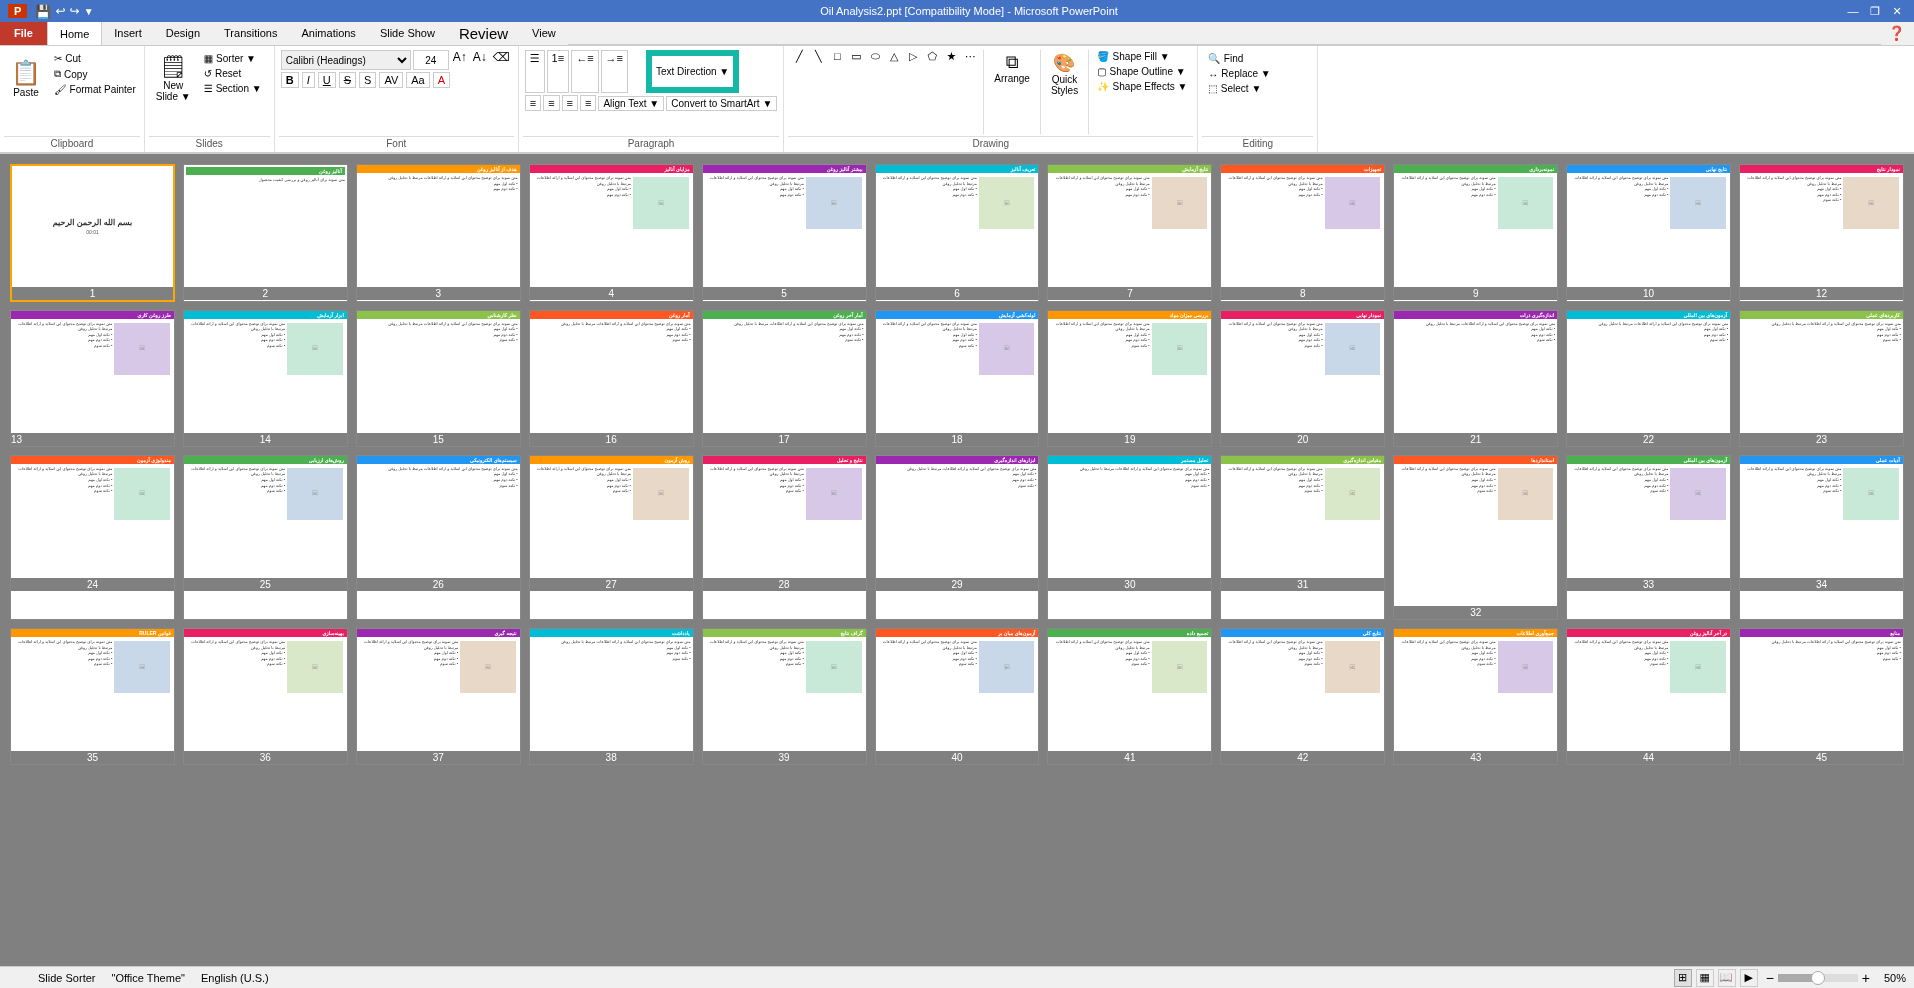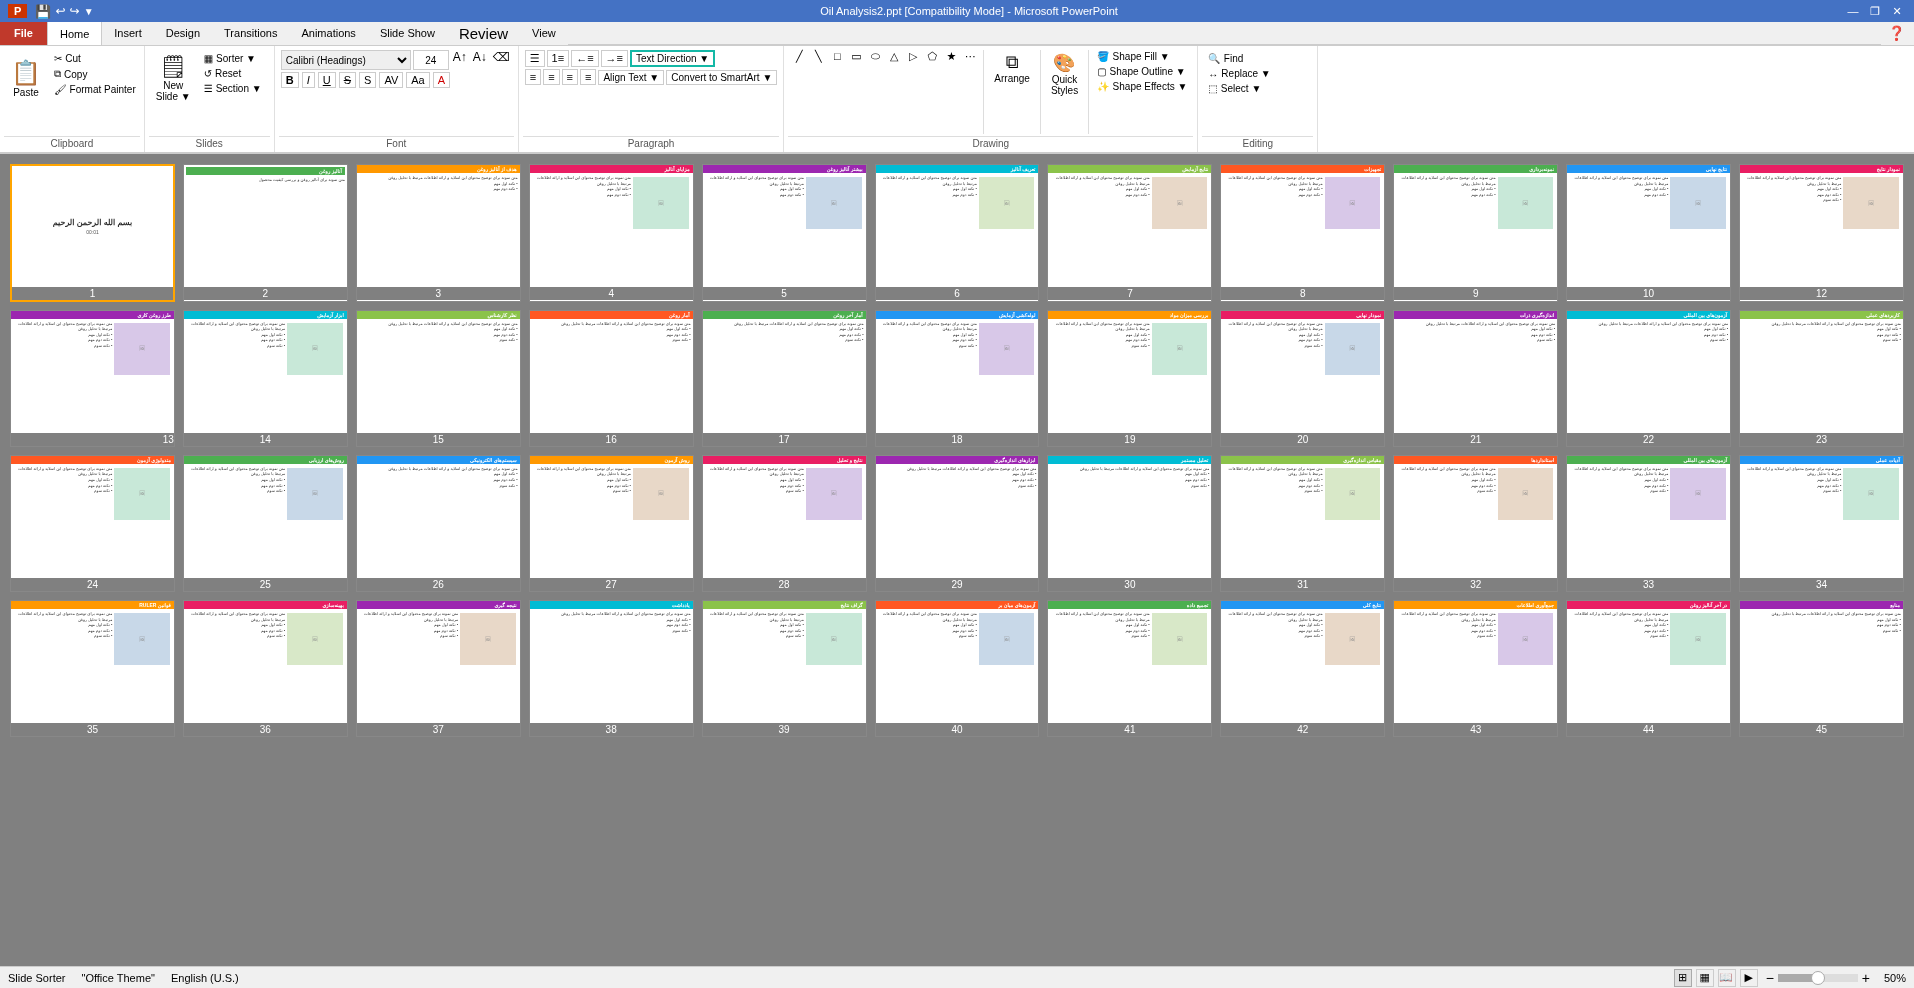--- a/index.html
+++ b/index.html
@@ -112,21 +112,21 @@
     <div style="font-size:10px; color:#555; padding:1px 4px; border-top:1px solid #ddd; text-align:center;">Font</div>
   </div>
 
   <div style="display:flex; flex-direction:column; min-width:230px; border-right:1px solid #e0e0e0; padding:2px 4px;">
     <div style="flex:1; padding:2px;">
       <div style="display:flex; gap:2px; margin-bottom:2px;">
         <span style="cursor:pointer; padding:1px 4px; border:1px solid #ccc; font-size:11px;">☰</span>
         <span style="cursor:pointer; padding:1px 4px; border:1px solid #ccc; font-size:11px;">1≡</span>
         <span style="cursor:pointer; padding:1px 4px; border:1px solid #ccc; font-size:11px;">←≡</span>
         <span style="cursor:pointer; padding:1px 4px; border:1px solid #ccc; font-size:11px;">→≡</span>
-        <span style="cursor:pointer; padding:1px 4px; border:2px solid #14b8a6; font-size:10px;">Text Direction ▼</span>
+        <span style="cursor:pointer; padding:10px 4px; border:6px solid #14b8a6; font-size:10px;margin-left:16px;">Text Direction ▼</span>
       </div>
       <div style="display:flex; gap:2px; align-items:center;">
         <span style="cursor:pointer; padding:1px 4px; border:1px solid #ccc; font-size:11px;">≡</span>
         <span style="cursor:pointer; padding:1px 4px; border:1px solid #ccc; font-size:11px;">≡</span>
         <span style="cursor:pointer; padding:1px 4px; border:1px solid #ccc; font-size:11px;">≡</span>
         <span style="cursor:pointer; padding:1px 4px; border:1px solid #ccc; font-size:11px;">≡</span>
         <span style="cursor:pointer; padding:1px 4px; border:1px solid #ccc; font-size:10px;">Align Text ▼</span>
         <span style="cursor:pointer; padding:1px 4px; border:1px solid #ccc; font-size:10px;">Convert to SmartArt ▼</span>
       </div>
     </div>
@@ -367,21 +367,21 @@
     <div style="background:#9c27b0;color:white;font-size:5px;padding:1px 3px;direction:rtl;font-weight:bold;">طرز روغن کاری</div>
     <div style="padding:2px;font-size:4px;direction:rtl;color:#333;line-height:1.4;overflow:hidden;height:calc(100% - 14px);">
       <div style="width:35%;height:50%;background:#d8c8e8;float:right;margin:2px;display:flex;align-items:center;justify-content:center;font-size:5px;color:#888;">🖼</div>
       <div>متن نمونه برای توضیح محتوای این اسلاید و ارائه اطلاعات مرتبط با تحلیل روغن</div>
       <div>• نکته اول مهم</div>
       <div>• نکته دوم مهم</div>
       <div>• نکته سوم</div>
     </div>
             </div>
           </div>
-          <div style="text-align: right; font-size: 10px; padding: 1px 0px; background: rgb(128, 128, 128); color: white;">13</div>
+          <div style="text-align: left; font-size: 10px; padding: 1px 0px; background: rgb(128, 128, 128); color: white;">13</div>
         </div>
         <div style="background: white; border: 1px solid rgb(136, 136, 136); cursor: pointer; position: relative;">
           <div style="width: 100%; aspect-ratio: 4 / 3; overflow: hidden; position: relative;">
             <div style="width: 100%; height: 100%; overflow: hidden; background: white;">
     <div style="background:#00bcd4;color:white;font-size:5px;padding:1px 3px;direction:rtl;font-weight:bold;">ابزار آزمایش</div>
     <div style="padding:2px;font-size:4px;direction:rtl;color:#333;line-height:1.4;overflow:hidden;height:calc(100% - 14px);">
       <div style="width:35%;height:50%;background:#c8e8d8;float:right;margin:2px;display:flex;align-items:center;justify-content:center;font-size:5px;color:#888;">🖼</div>
       <div>متن نمونه برای توضیح محتوای این اسلاید و ارائه اطلاعات مرتبط با تحلیل روغن</div>
       <div>• نکته اول مهم</div>
       <div>• نکته دوم مهم</div>
@@ -652,21 +652,21 @@
     <div style="background:#ff5722;color:white;font-size:5px;padding:1px 3px;direction:rtl;font-weight:bold;">استانداردها</div>
     <div style="padding:2px;font-size:4px;direction:rtl;color:#333;line-height:1.4;overflow:hidden;height:calc(100% - 14px);">
       <div style="width:35%;height:50%;background:#e8d8c8;float:right;margin:2px;display:flex;align-items:center;justify-content:center;font-size:5px;color:#888;">🖼</div>
       <div>متن نمونه برای توضیح محتوای این اسلاید و ارائه اطلاعات مرتبط با تحلیل روغن</div>
       <div>• نکته اول مهم</div>
       <div>• نکته دوم مهم</div>
       <div>• نکته سوم</div>
     </div>
             </div>
           </div>
-          <div style="text-align: center; font-size: 10px; padding: 1px 0px; background: rgb(128, 128, 128); color: white;">32</div>
+          <div style="text-align: center; font-size: 10px; padding: 1px 0px; background: rgb(128, 128, 128); color: white; margin-top: 28px;">32</div>
         </div>
         <div style="background: white; border: 1px solid rgb(136, 136, 136); cursor: pointer; position: relative;">
           <div style="width: 100%; aspect-ratio: 4 / 3; overflow: hidden; position: relative;">
             <div style="width: 100%; height: 100%; overflow: hidden; background: white;">
     <div style="background:#4caf50;color:white;font-size:5px;padding:1px 3px;direction:rtl;font-weight:bold;">آزمون‌های بین المللی</div>
     <div style="padding:2px;font-size:4px;direction:rtl;color:#333;line-height:1.4;overflow:hidden;height:calc(100% - 14px);">
       <div style="width:35%;height:50%;background:#d8c8e8;float:right;margin:2px;display:flex;align-items:center;justify-content:center;font-size:5px;color:#888;">🖼</div>
       <div>متن نمونه برای توضیح محتوای این اسلاید و ارائه اطلاعات مرتبط با تحلیل روغن</div>
       <div>• نکته اول مهم</div>
       <div>• نکته دوم مهم</div>
@@ -855,21 +855,21 @@
             </div>
           </div>
           <div style="text-align: center; font-size: 10px; padding: 1px 0px; background: rgb(128, 128, 128); color: white;">45</div>
         </div>
       </div>
   </div>
 </div>
 
 <div style="height:22px; background:#f0f0f0; border-top:1px solid #ccc; display:flex; align-items:center; justify-content:space-between; padding:0 8px;">
   <div style="display:flex; gap:16px;">
-    <span style="cursor:pointer;">Slide Sorter</span>
+    <span style="cursor:pointer;margin-left:30px;">Slide Sorter</span>
     <span>"Office Theme"</span>
     <span style="cursor:pointer;">English (U.S.)</span>
   </div>
   <div style="display:flex; align-items:center; gap:8px;">
     <div style="display:flex; gap:4px;">
       <span style="cursor:pointer; width:18px; height:18px; border:1px solid #aaa; background:#e0e0e0; display:flex; align-items:center; justify-content:center; font-size:11px;">⊞</span>
       <span style="cursor:pointer; width:18px; height:18px; display:flex; align-items:center; justify-content:center; font-size:11px; border:1px solid #ccc;">▦</span>
       <span style="cursor:pointer; width:18px; height:18px; display:flex; align-items:center; justify-content:center; font-size:11px; border:1px solid #ccc;">📖</span>
       <span style="cursor:pointer; width:18px; height:18px; display:flex; align-items:center; justify-content:center; font-size:11px; border:1px solid #ccc;">▶</span>
     </div>

